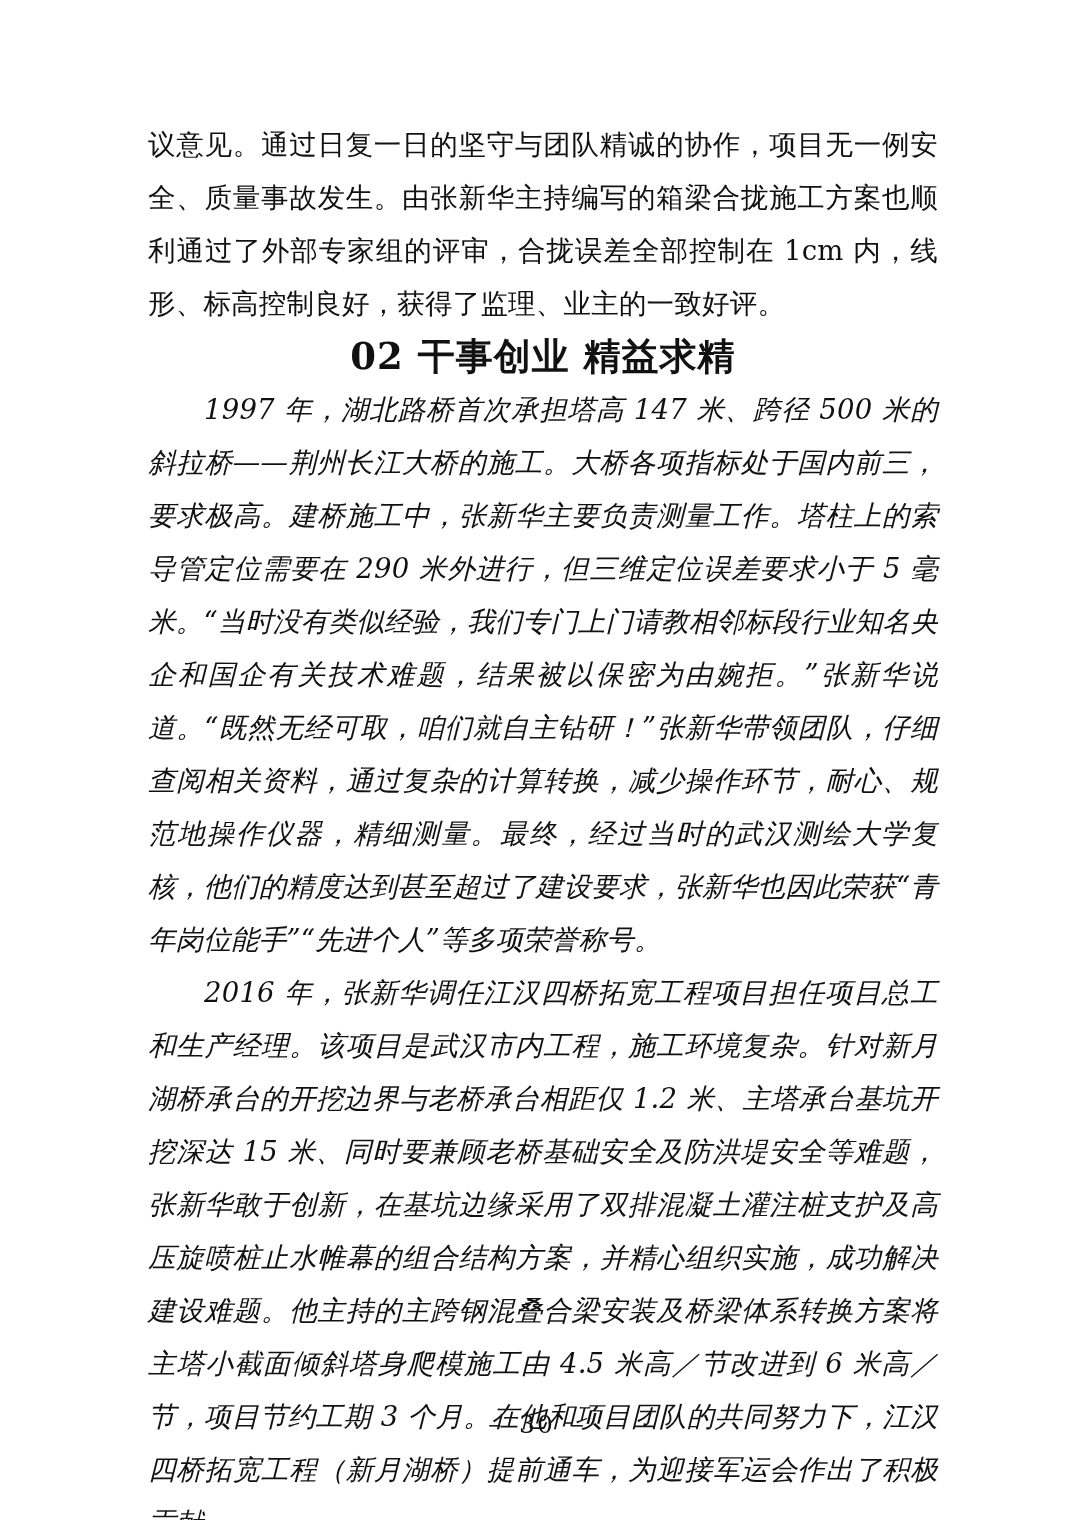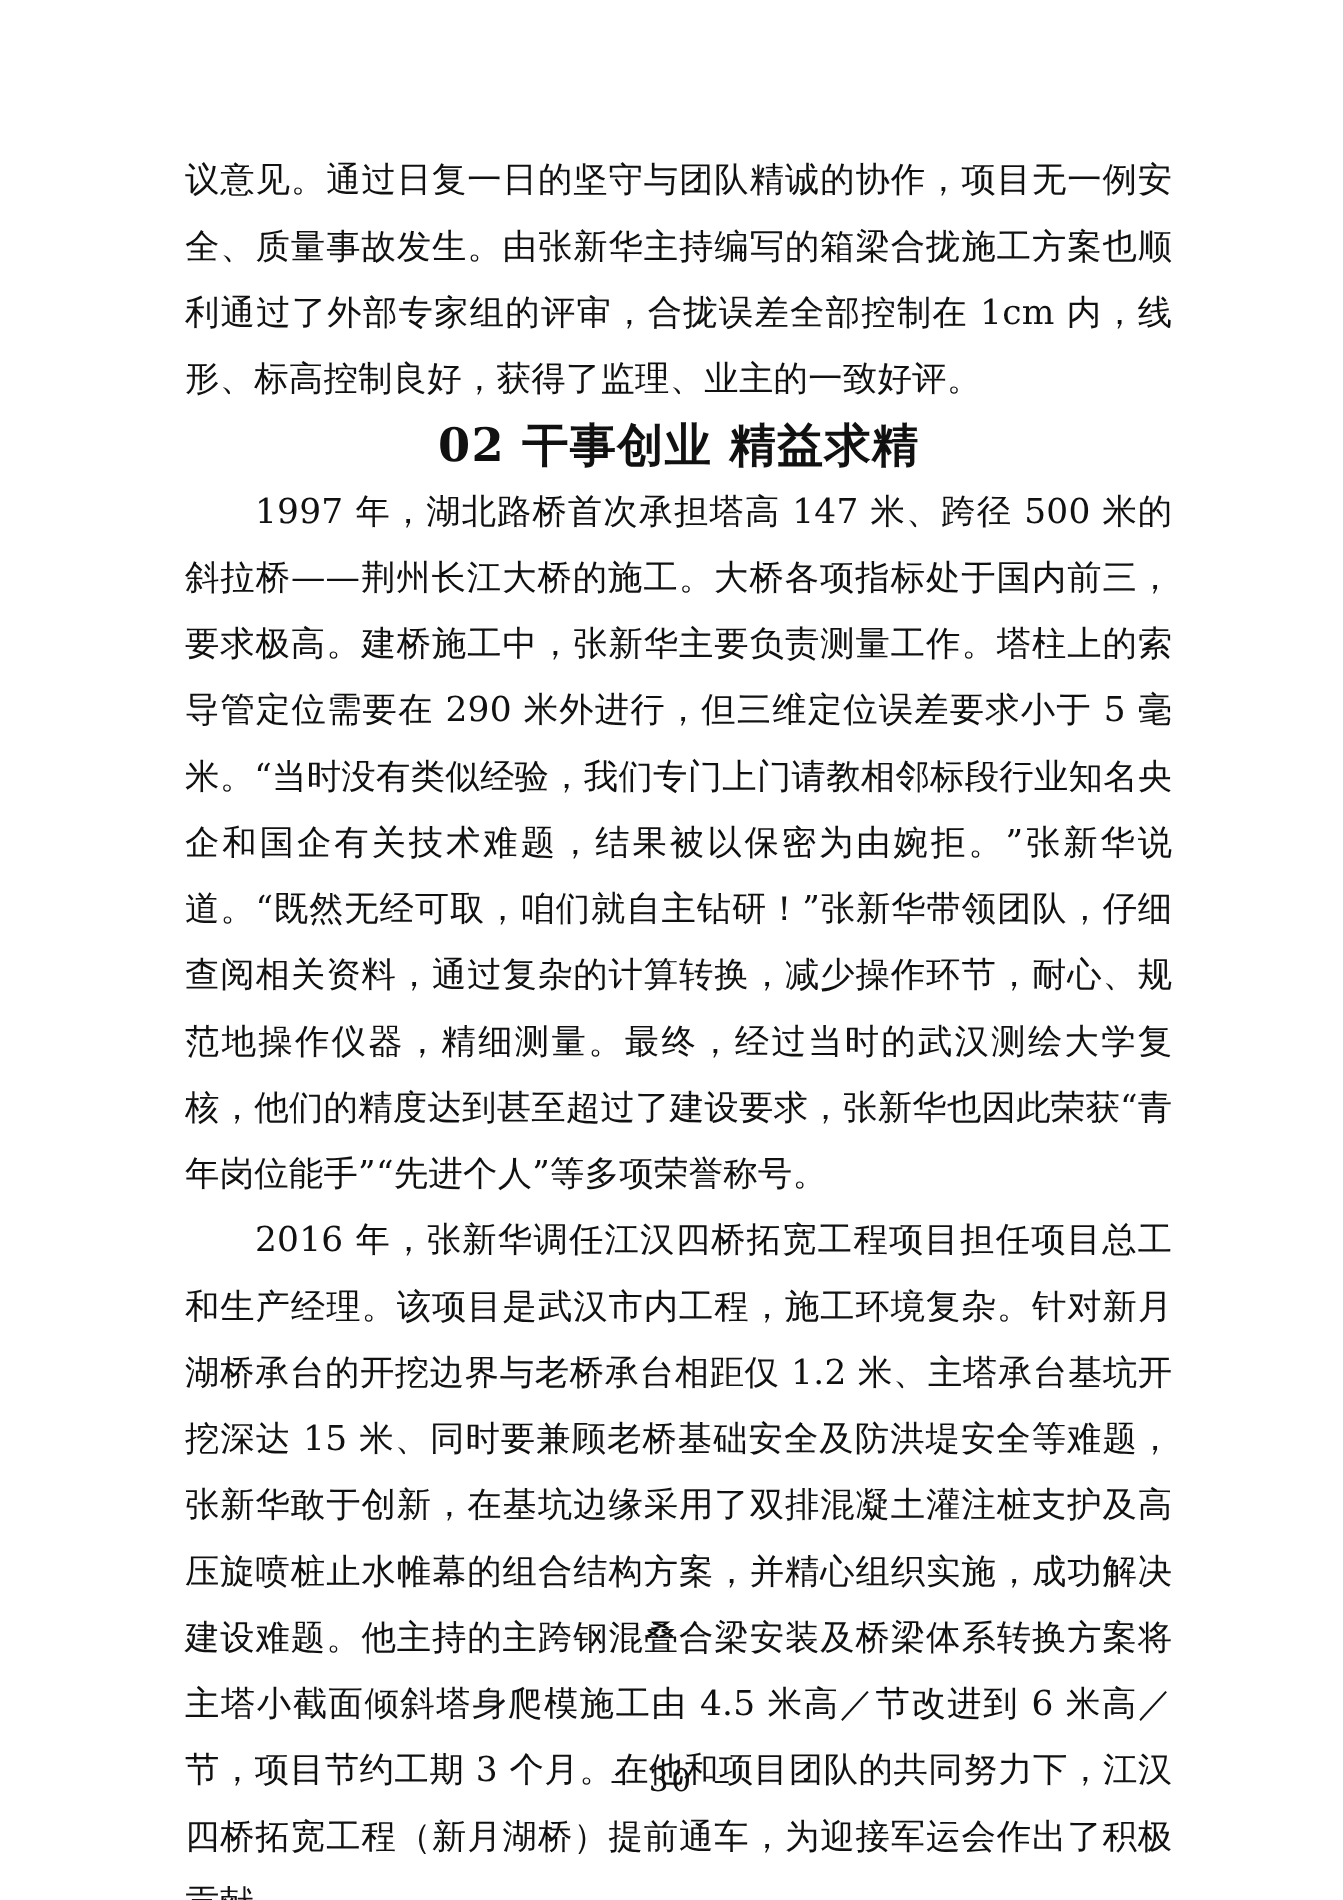--- a/index.html
+++ b/index.html
@@ -26,20 +26,21 @@
   .para {
     font-size: 27.5px;
     line-height: 53px;
     text-align: justify;
     text-justify: inter-character;
     letter-spacing: 0.2px;
     margin: 0 0 0 0;
   }
   .para.indent {
     text-indent: 56px;
+    font-style: italic;
   }
   .heading {
     font-size: 37px;
     line-height: 53px;
     text-align: center;
     font-weight: 600;
     letter-spacing: 1px;
     margin: 0;
   }
   .footer {

